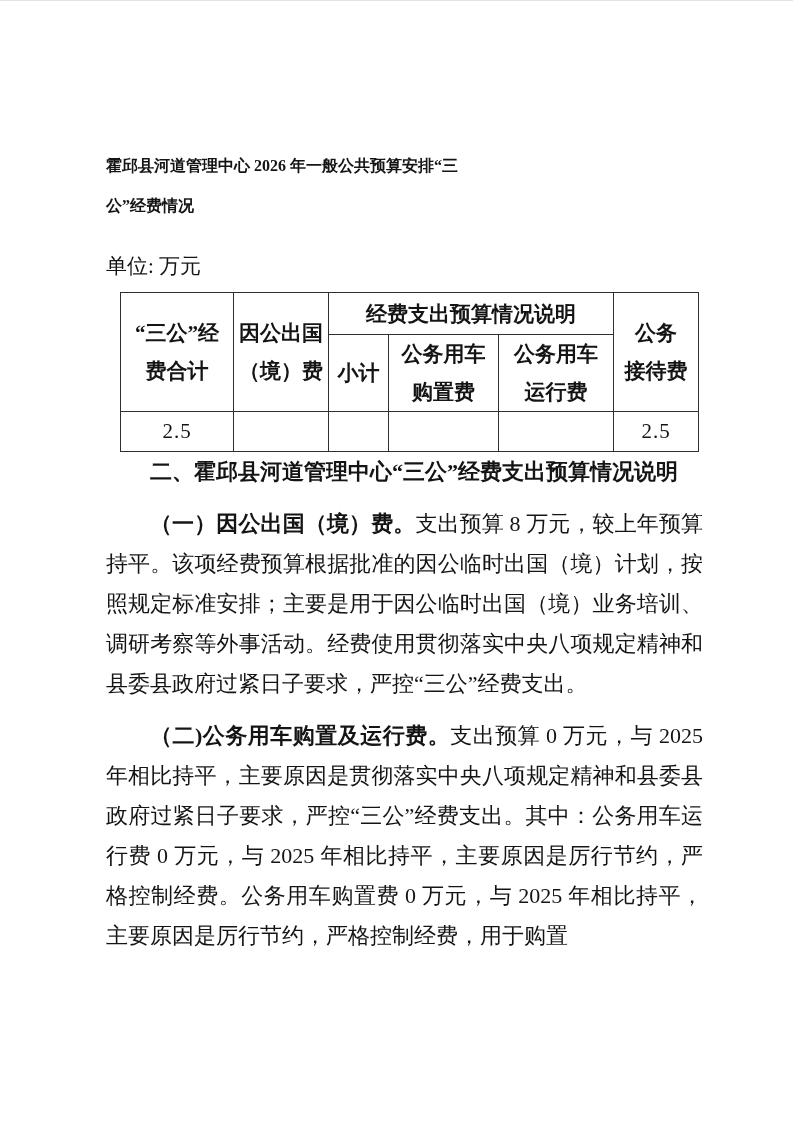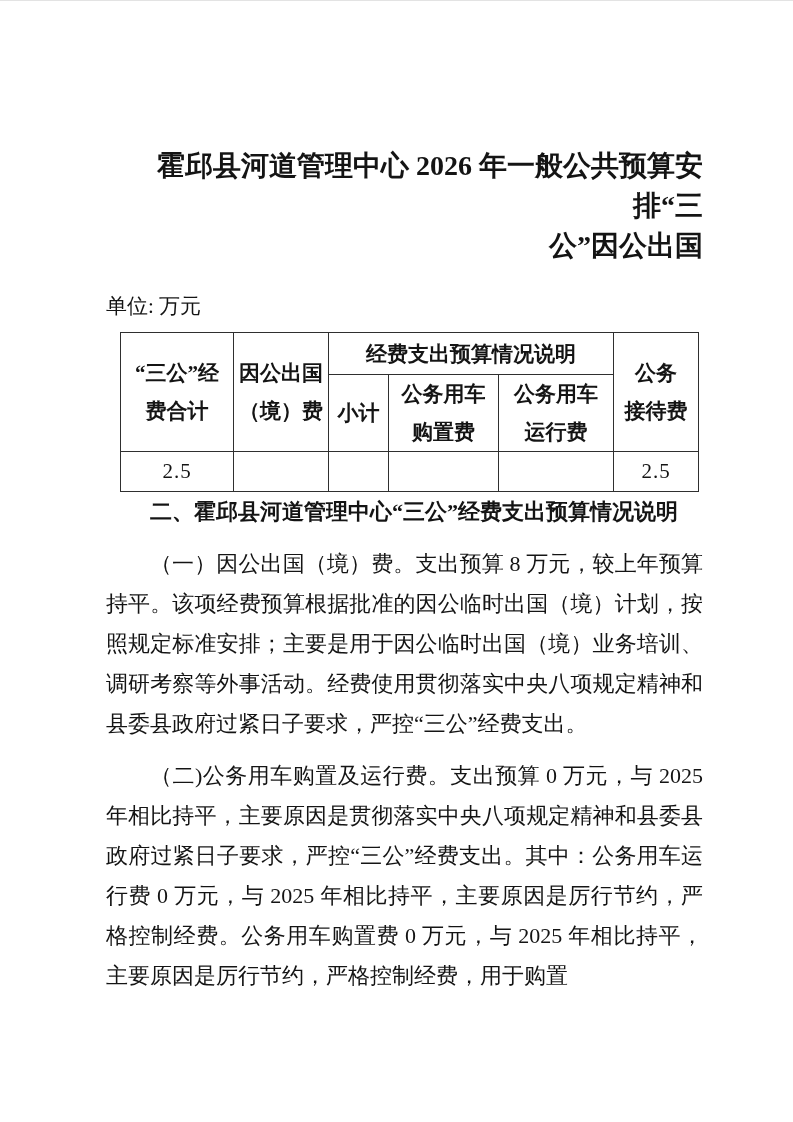--- a/index.html
+++ b/index.html
@@ -8,23 +8,23 @@
     background:#ffffff;
     border-top:1px solid #e3e3e3;
     box-sizing:border-box;
     overflow:hidden;
     color:#141414;
     font-family:"Liberation Serif","DejaVu Serif",serif;
   }
   .page{padding:145px 90px 0 106px;}
 
   .doc-title{
-    text-align:right;
+    text-align:left;
     font-weight:bold;
-    font-size:28px;
+    font-size:16px;
     line-height:40px;
   }
 
   .h1{
     margin-top:24px;
     font-size:22px;
     font-weight:bold;
     text-indent:2em;
     line-height:30px;
     white-space:nowrap;
@@ -69,30 +69,30 @@
     line-height:40px;
     text-align:justify;
   }
   .para{
     margin:12px 0 0 0;
     font-size:22px;
     line-height:40px;
     text-indent:2em;
     text-align:justify;
   }
-  .para .lead{font-weight:normal;}
+  .para .lead{font-weight:bold;}
 </style>
 </head>
 <body>
 
 <div class="page">
 
   <div class="doc-title">
     <div>霍邱县河道管理中心 2026 年一般公共预算安排“三</div>
-    <div>公”因公出国</div>
+    <div>公”经费情况</div>
   </div>
 
 
   <div class="unit">单位: 万元</div>
 
   <table class="budget">
     <colgroup>
       <col style="width:113px">
       <col style="width:95px">
       <col style="width:60px">

